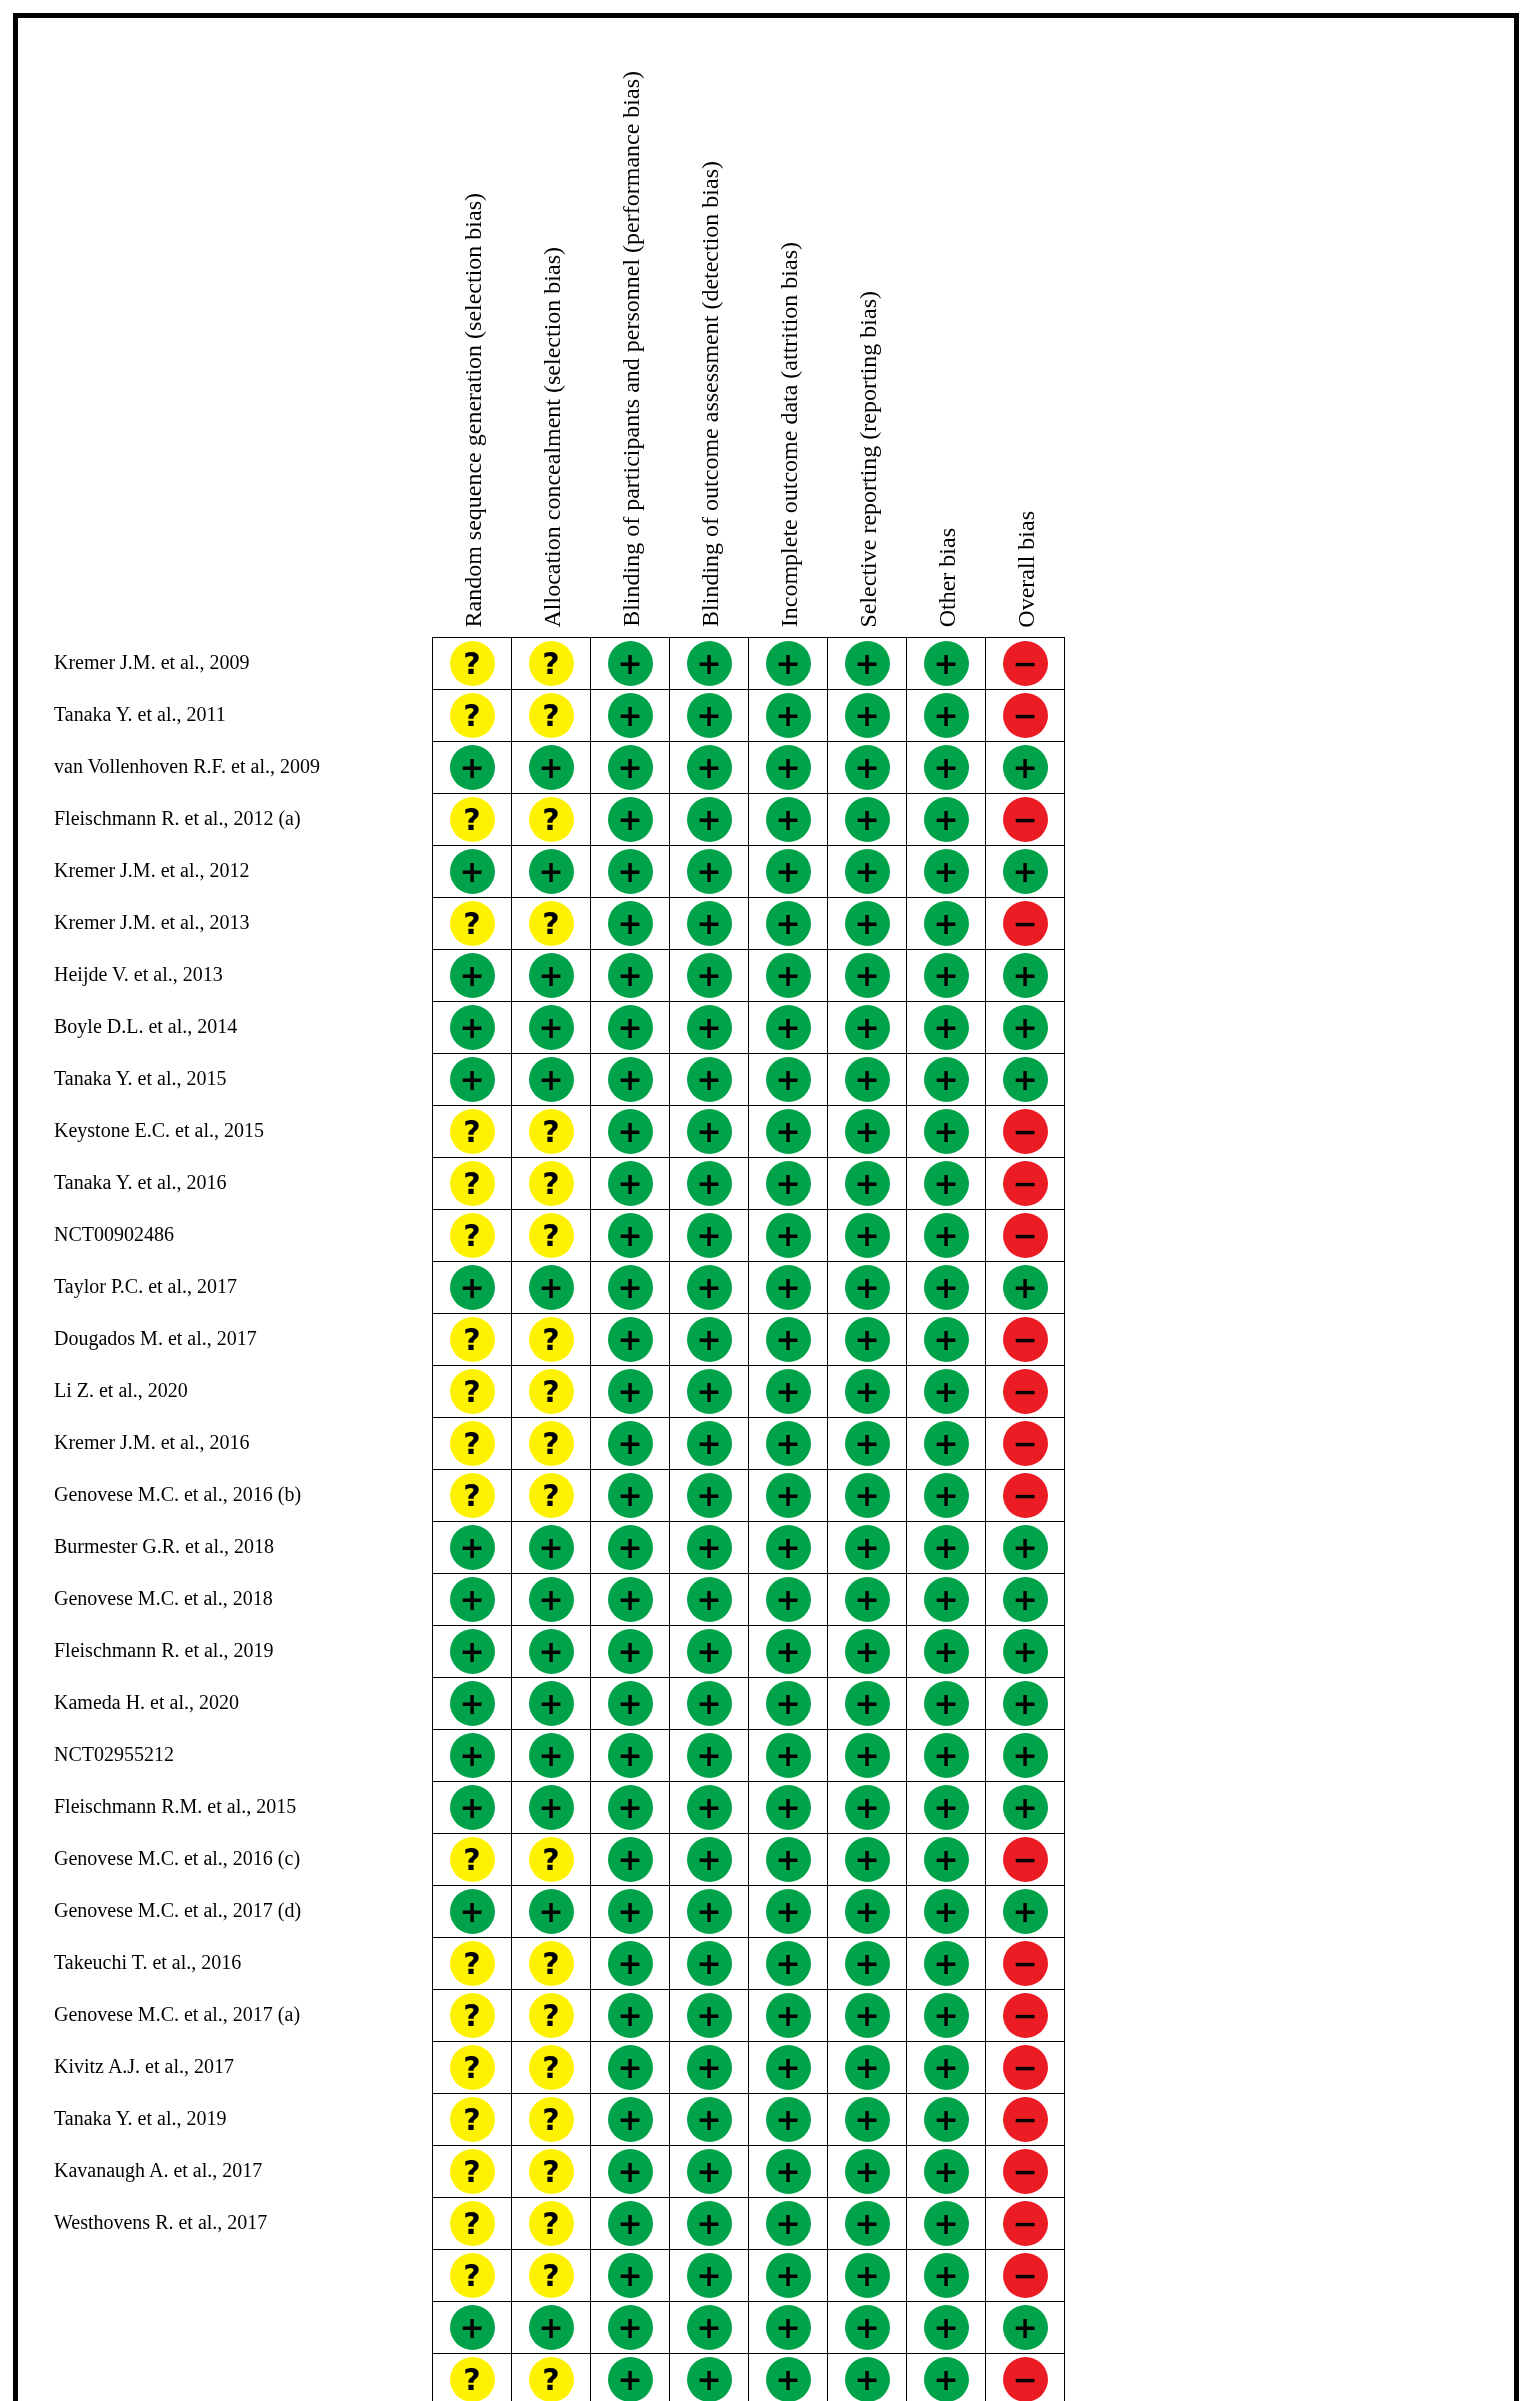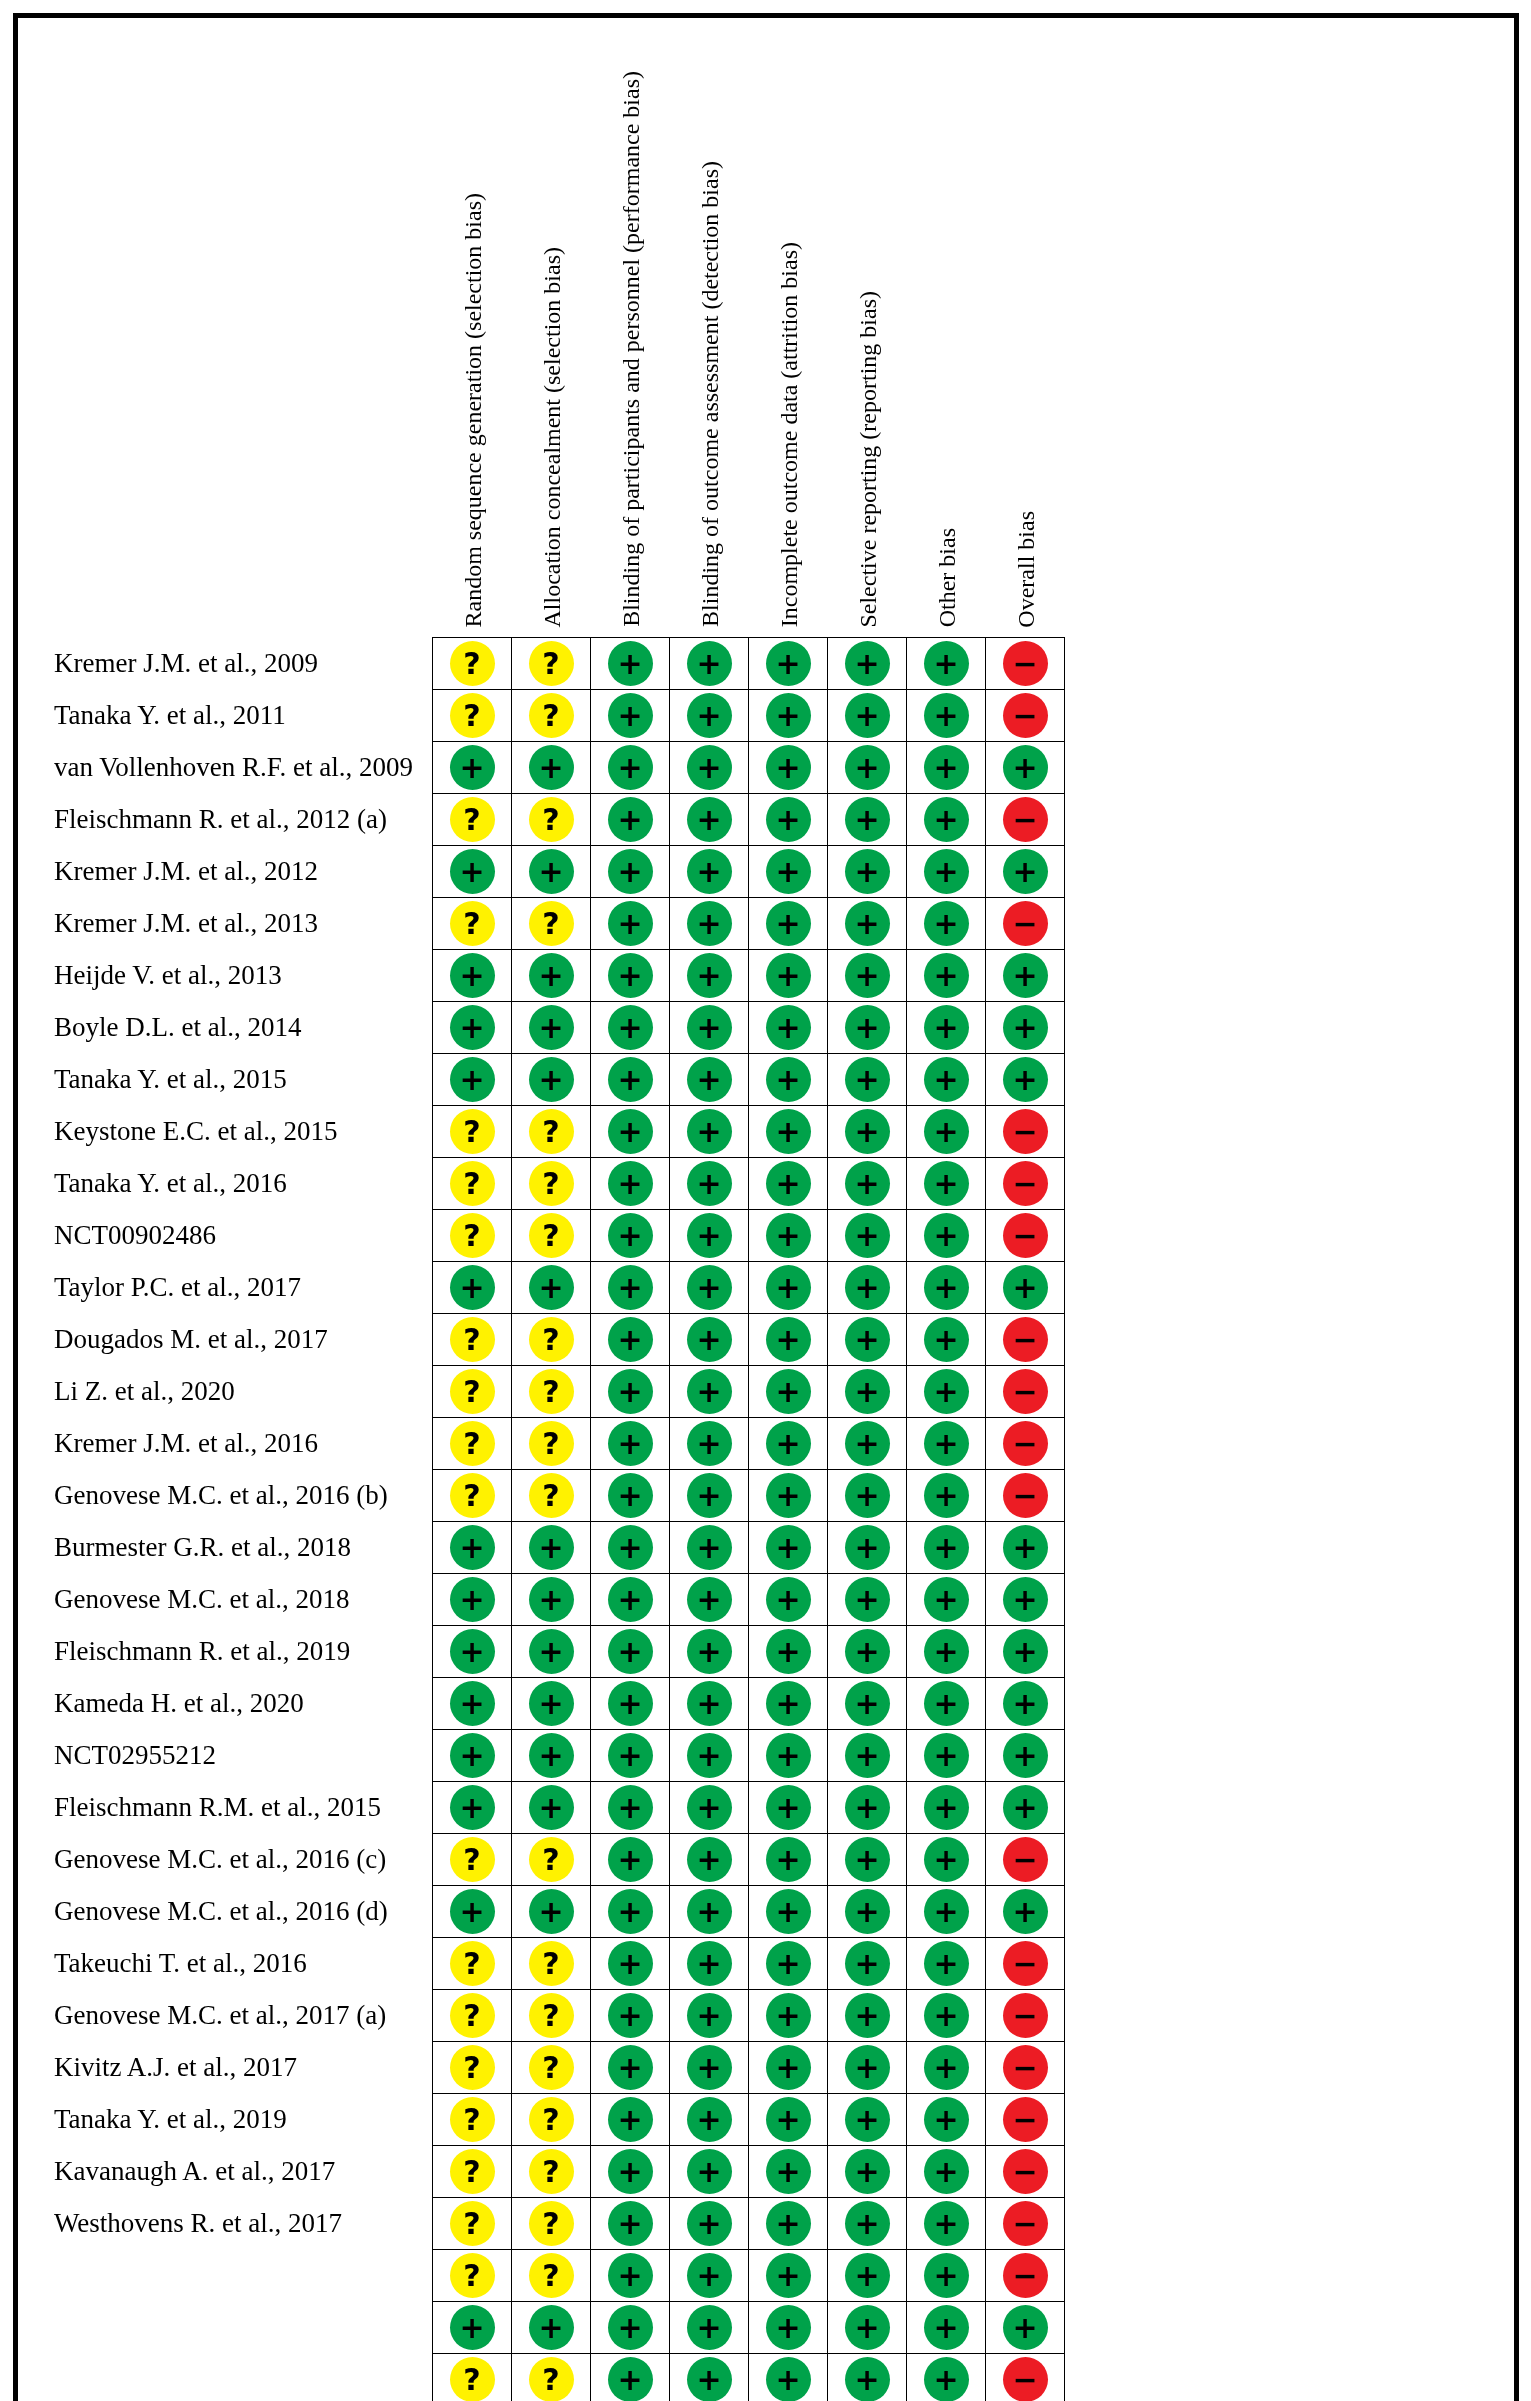--- a/index.html
+++ b/index.html
@@ -50,21 +50,21 @@
   .study-names {
     position: absolute;
     left: 54px;
     top: 637px;
     width: 375px;
   }
   .study-label {
     height: 52px;
     display: flex;
     align-items: center;
-    font-size: 27px;
+    font-size: 20px;
     line-height: 1.06;
     white-space: pre-line;
   }
   
   .matrix {
     position: absolute;
     left: 432px;
     top: 637px;
     display: grid;
     grid-template-columns: repeat(8, 79px);
@@ -149,21 +149,21 @@
     <div class="study-label">Li Z. et al., 2020</div>
     <div class="study-label">Kremer J.M. et al., 2016</div>
     <div class="study-label">Genovese M.C. et al., 2016 (b)</div>
     <div class="study-label">Burmester G.R. et al., 2018</div>
     <div class="study-label">Genovese M.C. et al., 2018</div>
     <div class="study-label">Fleischmann R. et al., 2019</div>
     <div class="study-label">Kameda H. et al., 2020</div>
     <div class="study-label">NCT02955212</div>
     <div class="study-label">Fleischmann R.M. et al., 2015</div>
     <div class="study-label">Genovese M.C. et al., 2016 (c)</div>
-    <div class="study-label">Genovese M.C. et al., 2016 (d)</div>
+    <div class="study-label">Genovese M.C. et al., 2017 (d)</div>
     <div class="study-label">Takeuchi T. et al., 2016</div>
     <div class="study-label">Genovese M.C. et al., 2017 (a)</div>
     <div class="study-label">Kivitz A.J. et al., 2017</div>
     <div class="study-label">Tanaka Y. et al., 2019</div>
     <div class="study-label">Kavanaugh A. et al., 2017</div>
     <div class="study-label">Westhovens R. et al., 2017</div>
   </div>
 
 <div class="matrix" id="matrix">
     <div class="cell">

